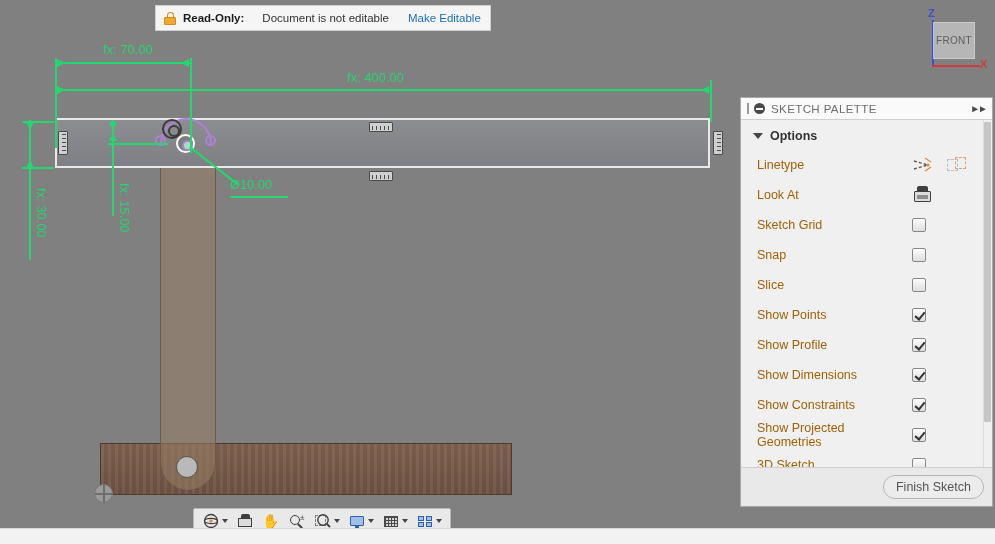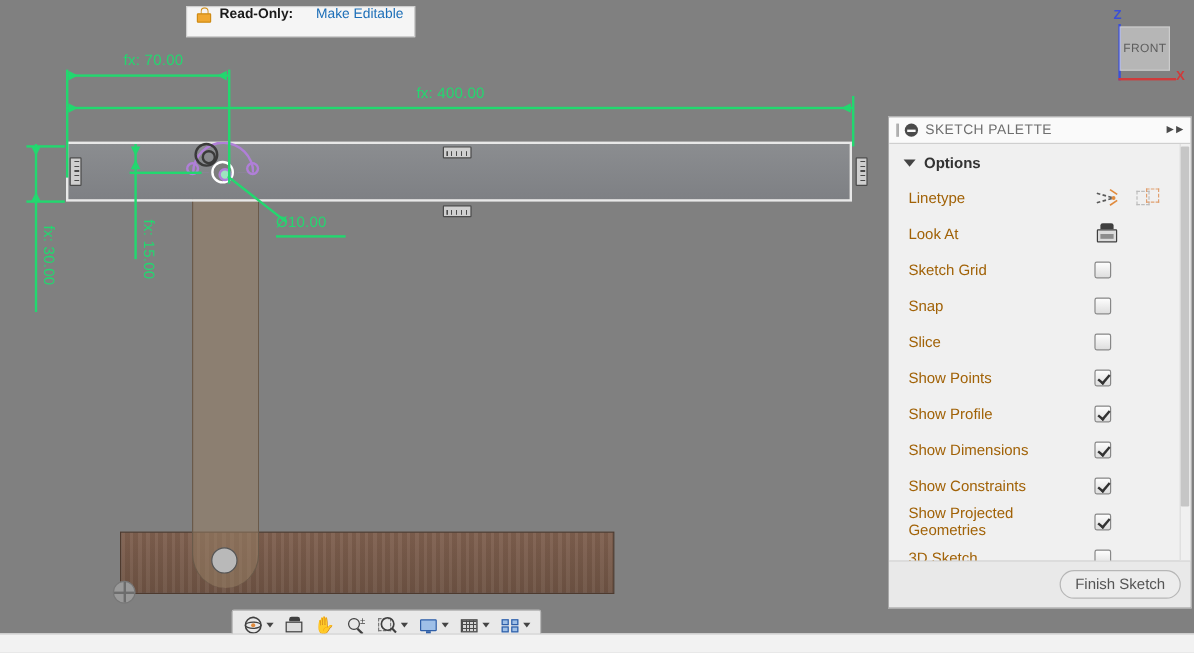--- a/index.html
+++ b/index.html
@@ -22,21 +22,21 @@
     position: absolute; left: 0; top: 528px;
     width: 995px; height: 16px;
     background: #f2f2f2;
     border-top: 1px solid #d8d8d8;
   }
 
   
   #readonly {
     position: absolute; left: 155px; top: 5px;
     height: 26px;
-    display: flex; align-items: flex-start;
+    display: flex; align-items: center;
     background: #f5f5f5;
     border: 1px solid #cfcfcf;
     z-index: 40;
     font-size: 11.5px;
   }
   #readonly .seg { display: flex; align-items: center; padding: 0 9px; }
   #readonly .lockwrap { padding-left: 8px; padding-right: 5px; }
   .lock-icon {
     width: 12px; height: 13px; position: relative; display: inline-block;
   }
@@ -380,20 +380,21 @@
   <div class="dim-text" style="left:230px; top:178px;">Ø10.00</div>
 
   <div id="readonly">
     <div class="seg lockwrap">
       <span class="lock-icon">
           <span class="shackle"></span>
           <span class="body"></span>
         </span>
     </div>
     <div class="seg ro-label">Read-Only:</div>
+    <div class="seg ro-msg">Document is not editable</div>
     <div class="divider"></div>
     <div class="seg make-editable">Make Editable</div>
   </div>
 
   <div id="viewcube">
     <div class="axis-z"></div>
     <div class="axis-x"></div>
     <div class="lbl-z">Z</div>
     <div class="lbl-x">X</div>
     <div class="cube">FRONT</div>

